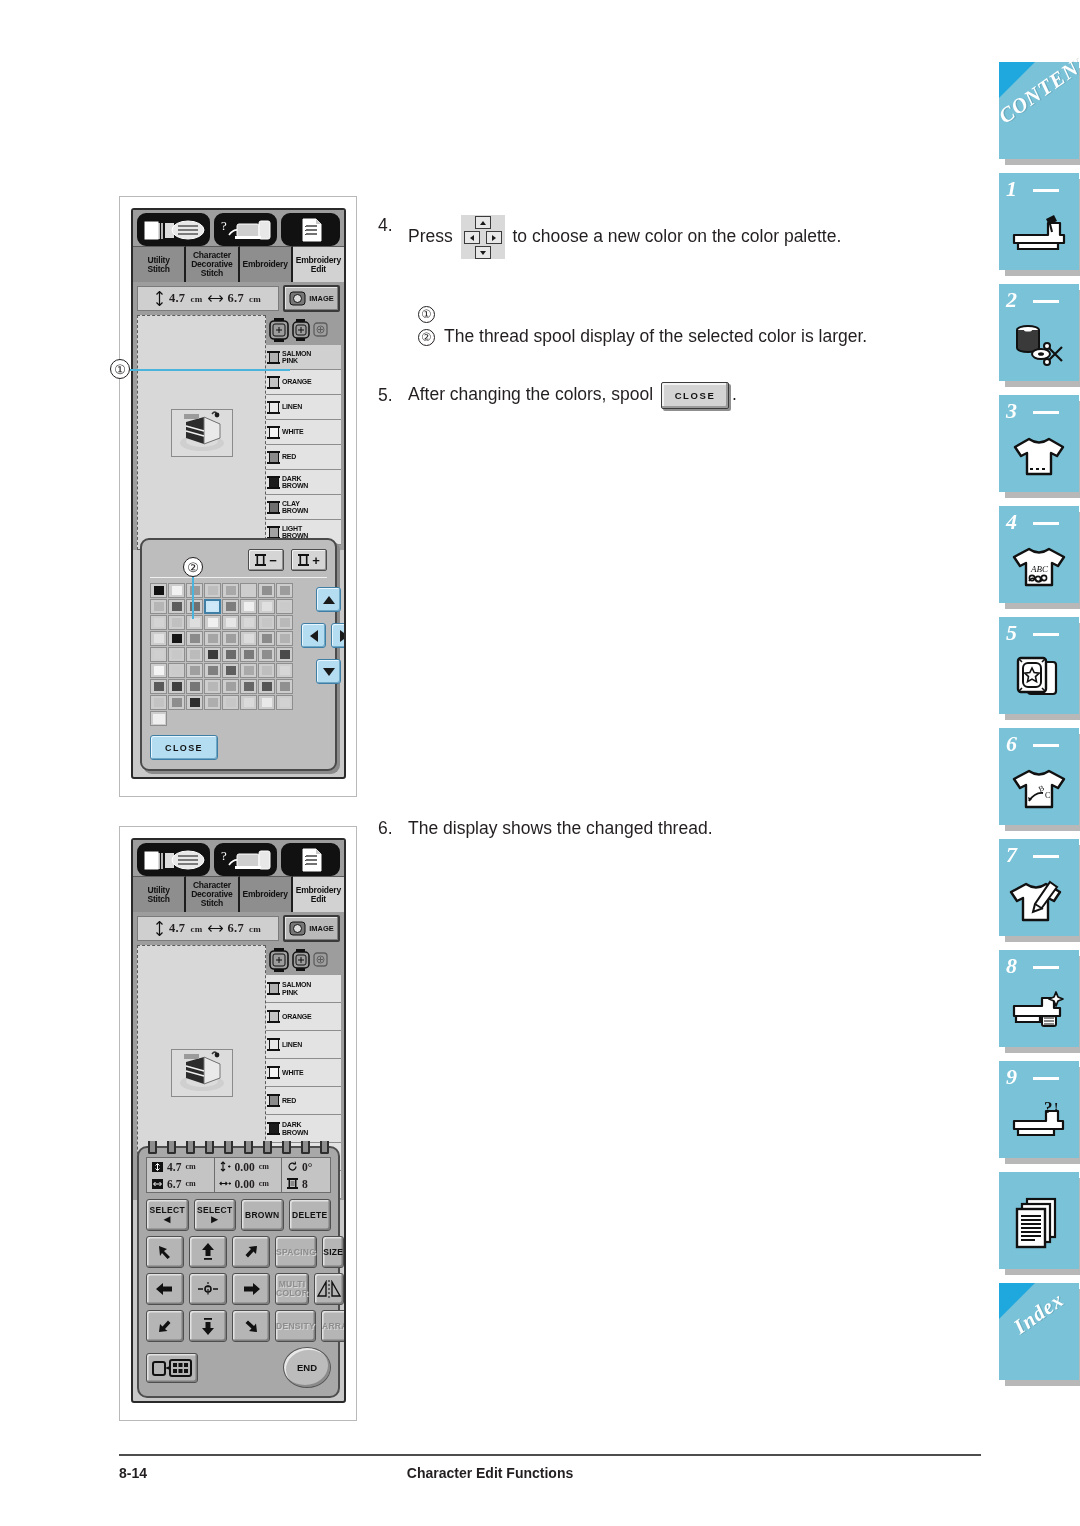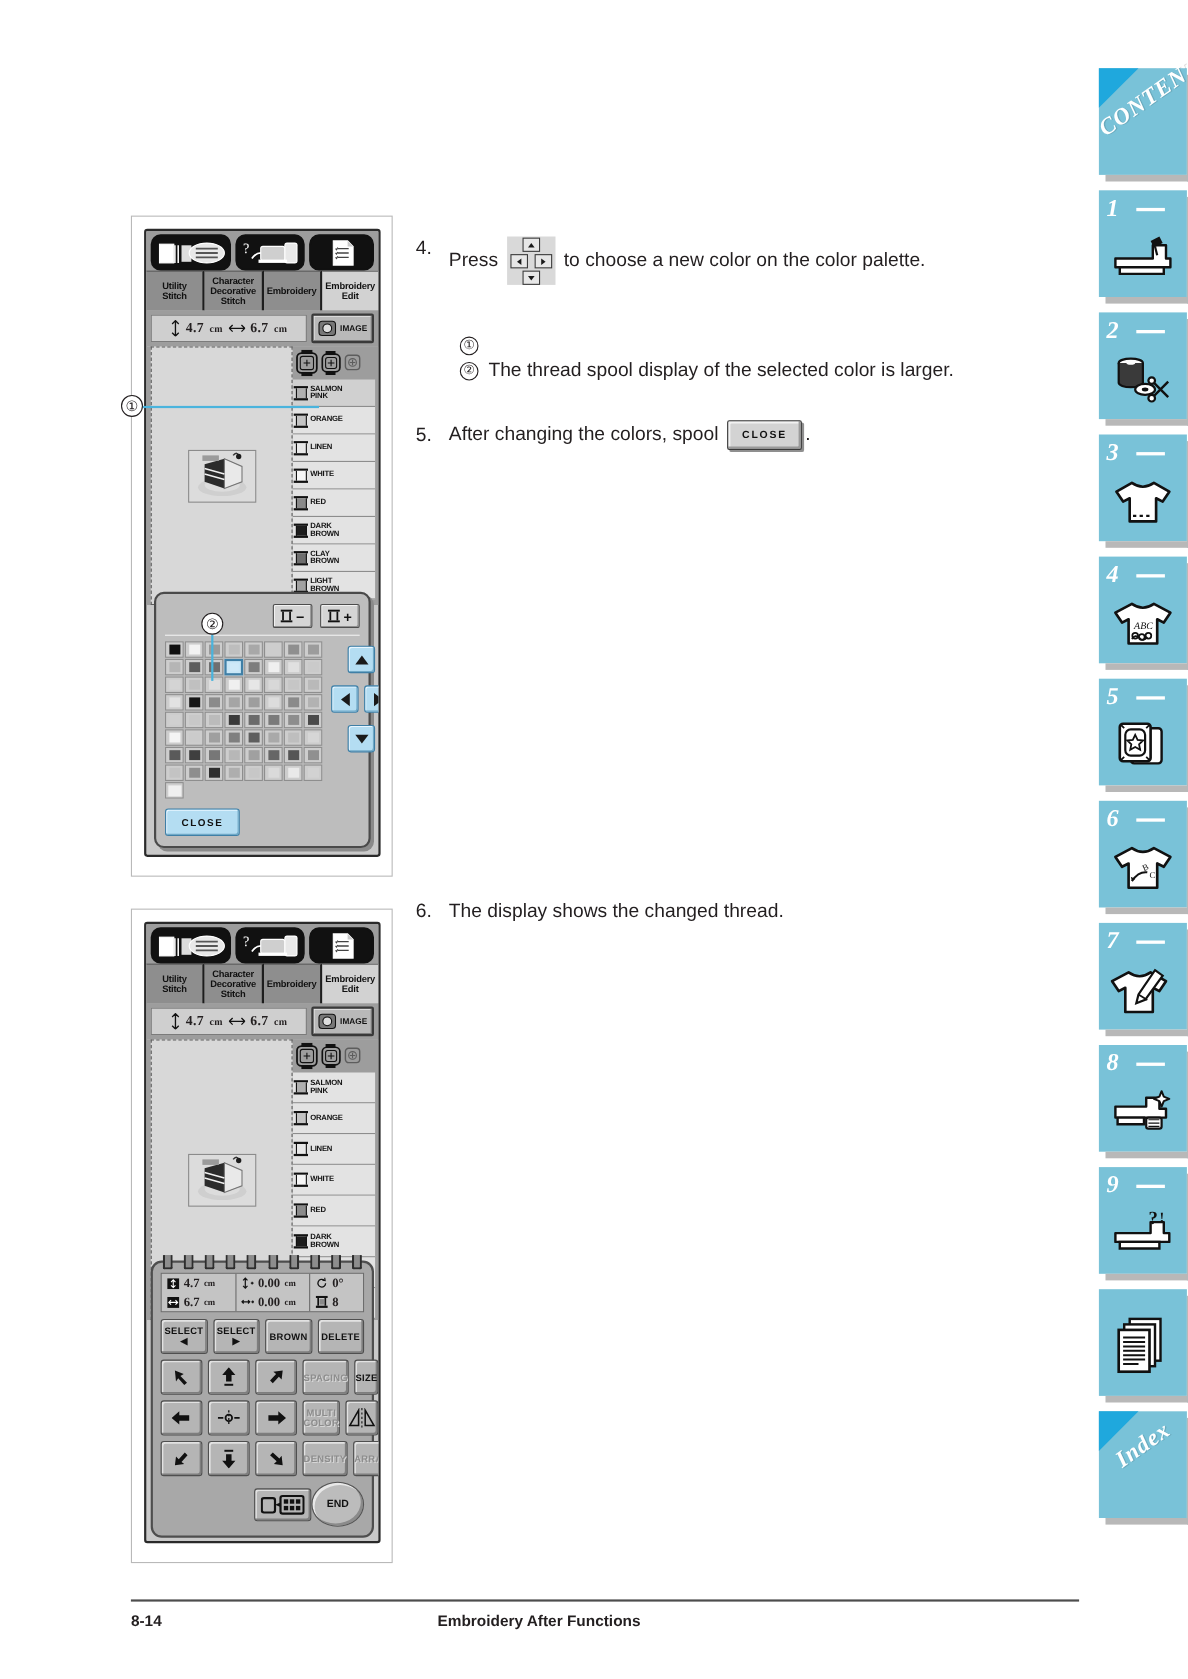--- a/index.html
+++ b/index.html
@@ -245,21 +245,21 @@
   .bt.dim{ color:#8d8d8d; text-shadow:1px 1px 0 #d6d6d6; }
   .bt.sq{ flex:0 0 38px; }
   .bt.fl{ flex:1; }
   .endbtn{
     width:48px; height:41px; border-radius:50%;
     background:#bcbcbc; border:1.5px solid #555;
     display:flex; align-items:center; justify-content:center;
     font-size:9.5px; font-weight:bold; color:#111;
     box-shadow:inset -2px -2px 0 #8b8b8b, inset 2px 2px 0 #e8e8e8;
   }
-  .lastrow{ display:flex; align-items:center; justify-content:flex-end; }
+  .lastrow{ display:flex; align-items:center; justify-content:space-between; }
   .gridbtn{
     width:52px; height:30px; background:#b5b5b5; border:1px solid #4f4f4f; border-radius:3px;
     display:flex; align-items:center; justify-content:center; gap:2px;
     box-shadow:inset -1.5px -1.5px 0 #7e7e7e, inset 1.5px 1.5px 0 #e2e2e2;
   }
 
   
   .instr{ position:absolute; font-size:17.5px; color:#231f20; font-family:"Liberation Sans", sans-serif; }
   .step{ display:flex; align-items:flex-start; gap:10px; }
   .stepno{ width:20px; flex:0 0 20px; text-align:left; }
@@ -1330,15 +1330,15 @@
     </div>
 
     <div class="tab">
       <span class="corner"></span>
       <span class="rot">Index</span>
     </div>
   </div>
 
   <div class="footrule"></div>
   <div class="pagenum">8-14</div>
-  <div class="foottitle">Embroidery After Functions</div>
+  <div class="foottitle">Character Edit Functions</div>
 
 </div>
 
 </body></html>

